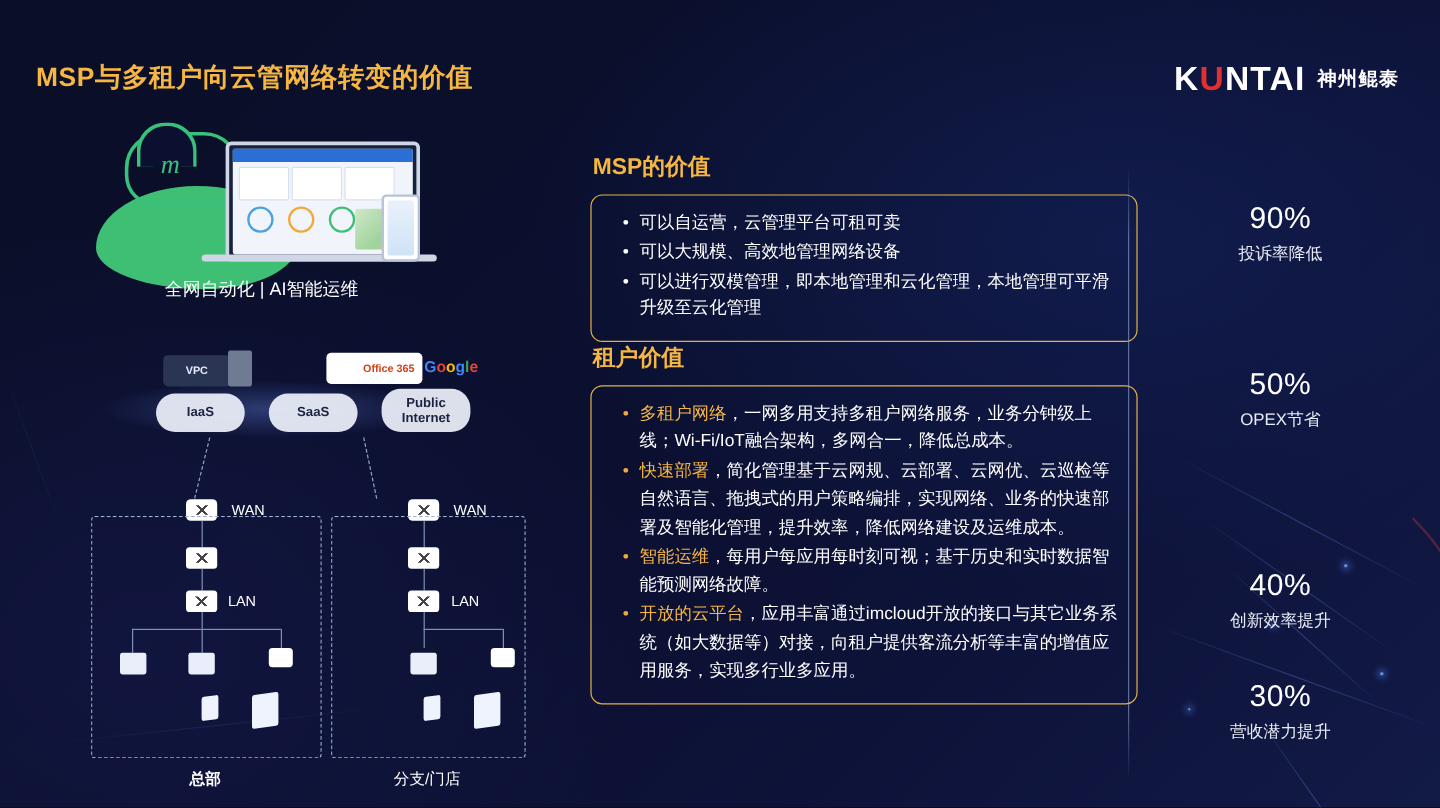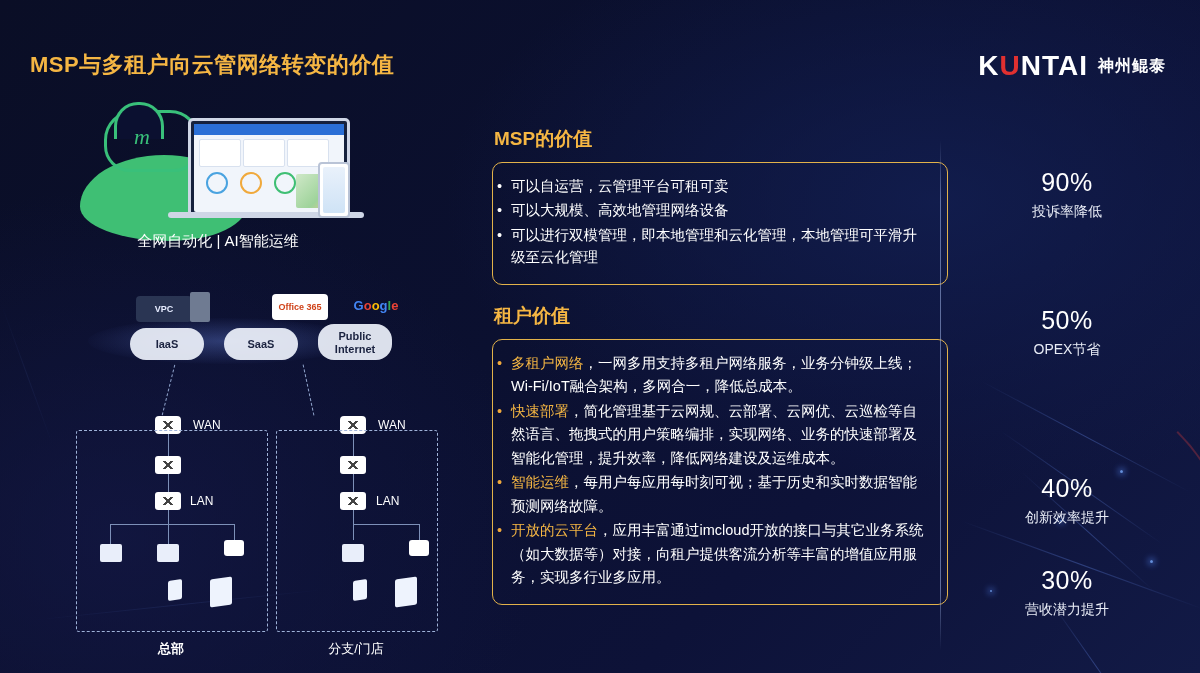--- a/index.html
+++ b/index.html
@@ -252,21 +252,21 @@
     width: 56px;
     height: 26px;
     border-radius: 4px;
     display: flex;
     align-items: center;
     justify-content: center;
     font-size: 9px;
     font-weight: bold;
   }
   .ic-vpc { left: 118px; top: 196px; background: #2a3553; color: #e6ecff; }
-  .ic-o365 { left: 254px; top: 194px; background: #ffffff; color: #d0431a; }
+  .ic-o365 { left: 254px; top: 194px; background: #ffffff; color: #d0431a; padding-left: 24px; }
   .ic-google { left: 330px; top: 192px; background: transparent; color: #ffffff; font-size: 13px;}
   .server-icon {
     position: absolute;
     left: 172px;
     top: 192px;
     width: 20px;
     height: 30px;
     background: #6f7b92;
     border-radius: 2px;
   }
@@ -358,22 +358,21 @@
   }
   .sec-title {
     font-size: 19px;
     font-weight: bold;
     color: #f5b643;
     margin: 0 0 10px 2px;
   }
   .panel {
     border: 1px solid #e2b24a;
     border-radius: 10px;
-    padding: 12px 16px 13px 2px;
-    margin-bottom: 18px;
+    padding: 12px 16px 13px 24px;
   }
   .panel ul {
     margin: 0;
     padding: 0;
     list-style: none;
   }
   .panel li {
     position: relative;
     padding-left: 16px;
     font-size: 14.5px;

